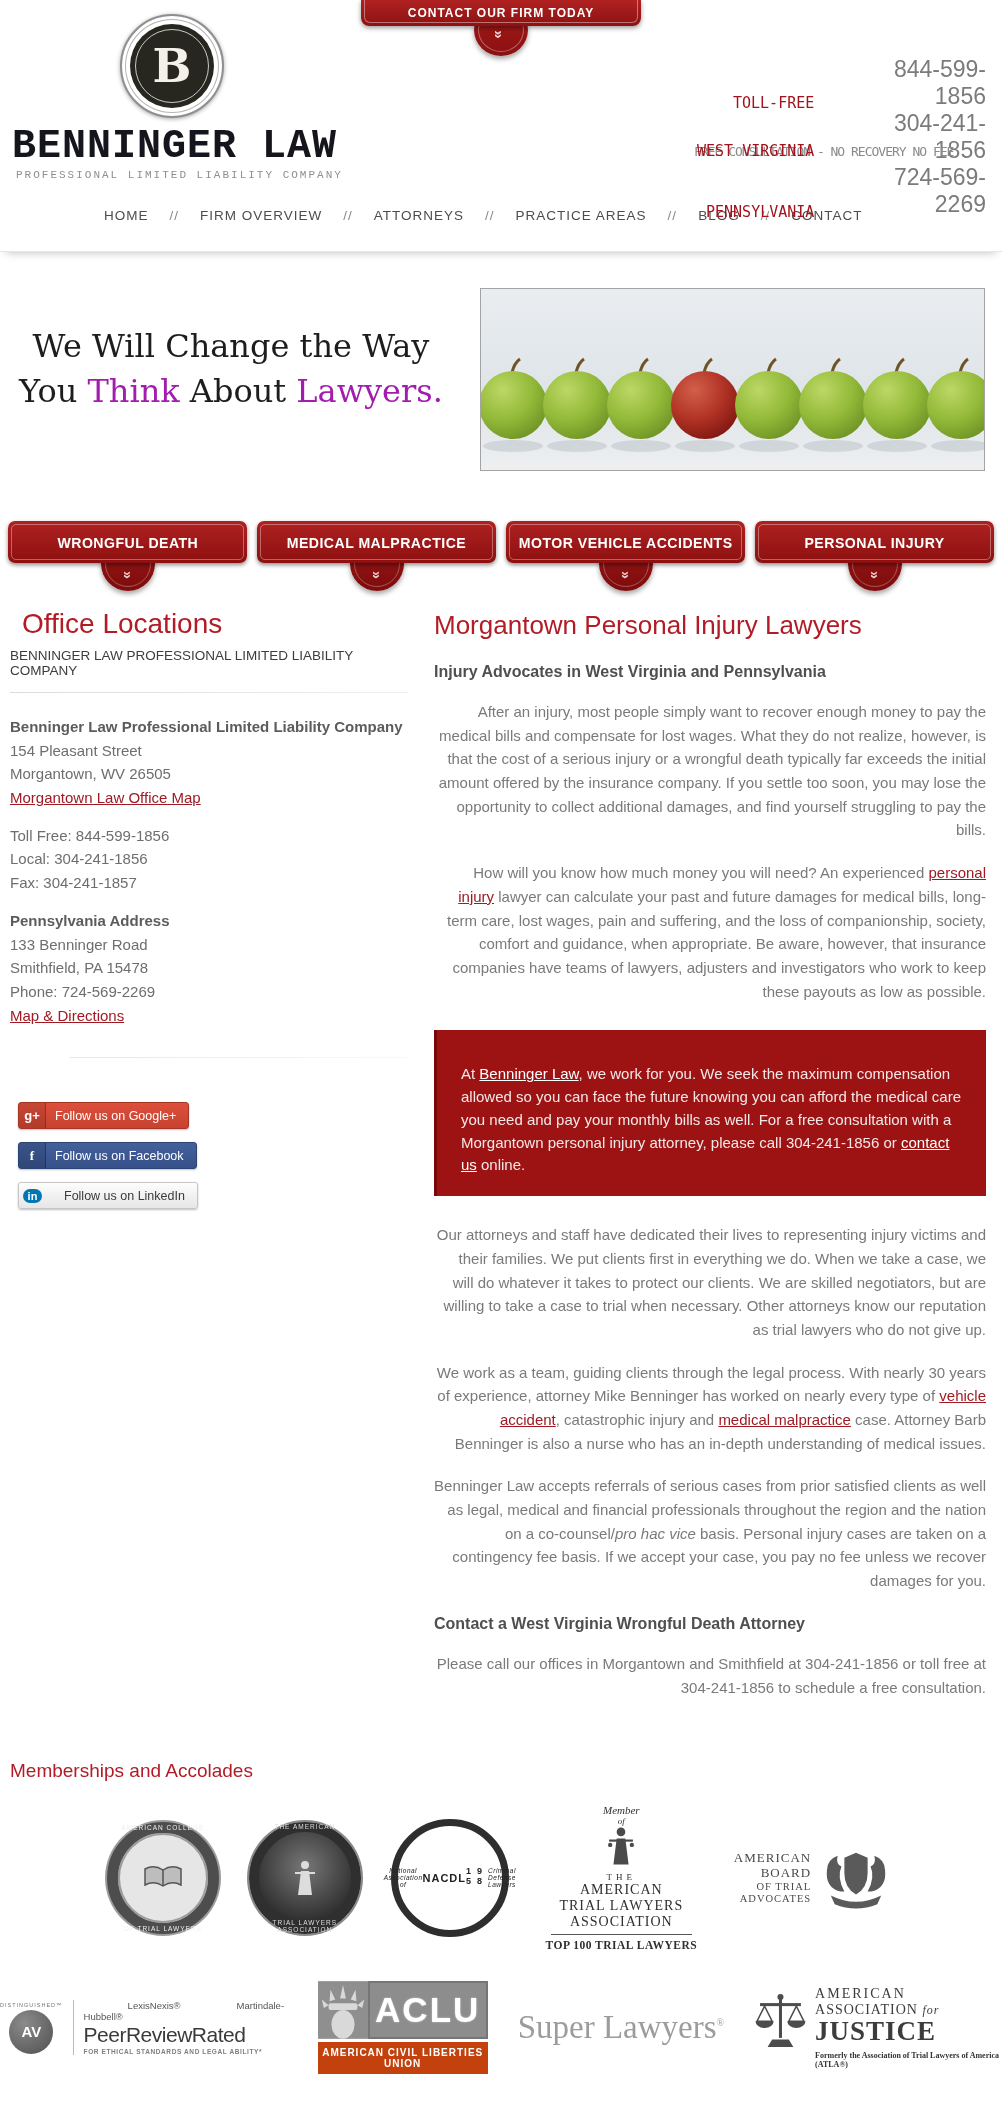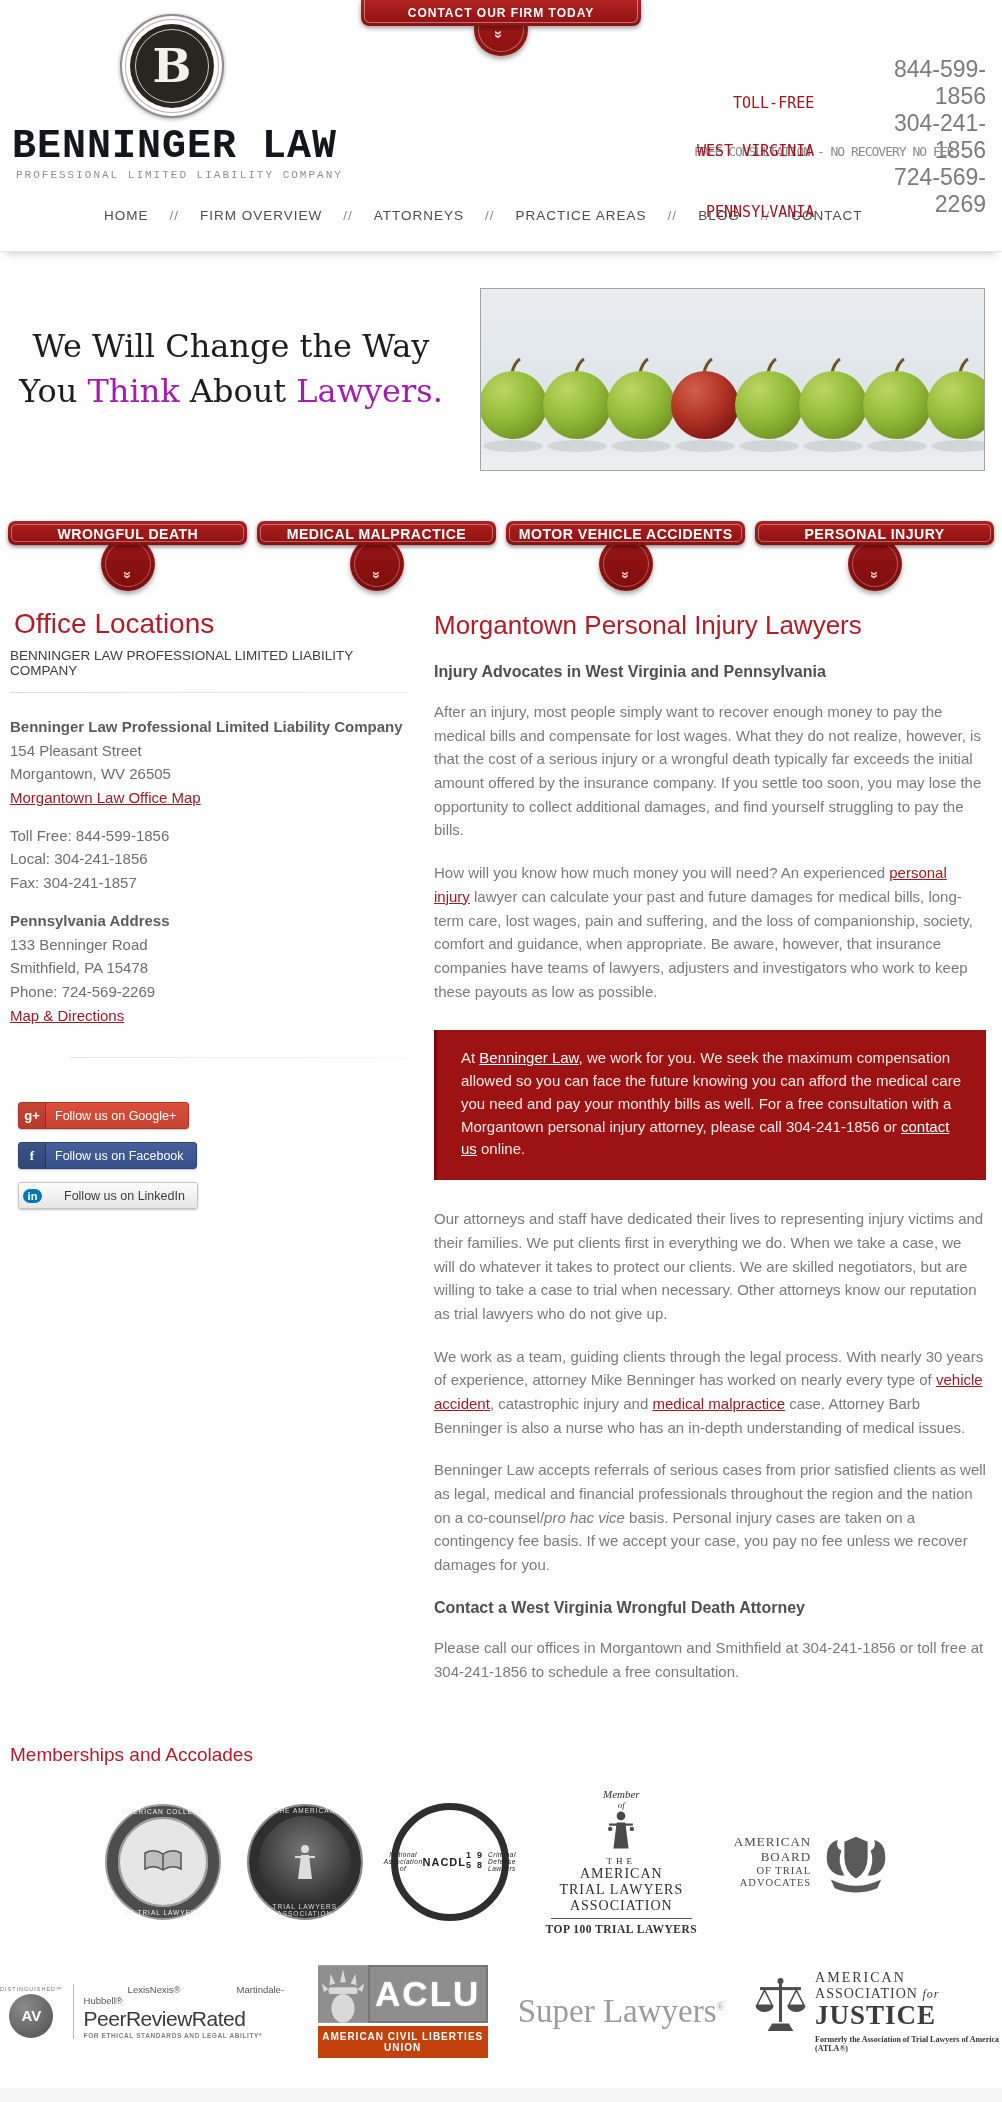--- a/index.html
+++ b/index.html
@@ -58,35 +58,35 @@
   .hero-title .red { color:#a21caf; }
   .hero-image { position:absolute; left:480px; top:36px; width:505px; height:183px;
             border:1px solid #a3a3a3; overflow:hidden; background:#e4e8ec; }
 
   
   .practice { display:flex; gap:10px; padding:41px 8px 0; height:112px; }
   .pwrap { position:relative; flex:1; }
   .ptail { position:absolute; z-index:1; left:50%; top:16px; margin-left:-27px; width:54px; height:54px;
             border-radius:50%; background:linear-gradient(#9b1717,#7d0c0c); box-shadow:0 3px 5px rgba(0,0,0,.35); }
   .ptail::after { content:""; position:absolute; inset:4px; border:1px solid rgba(255,255,255,.3); border-radius:50%; }
-  .pbtn { position:relative; z-index:2; display:flex; align-items:center; justify-content:center; height:24px;
+  .pbtn { position:relative; z-index:2; display:flex; align-items:center; justify-content:center; height:42px;
             background:linear-gradient(#af2121,#8d1010); border-radius:7px; color:#fff; font-size:15px;
             font-weight:bold; letter-spacing:.5px; text-decoration:none;
             box-shadow:0 2px 4px rgba(0,0,0,.45); transform-origin:center; }
   .pbtn::after { content:""; position:absolute; inset:3px; border:1px solid rgba(255,255,255,.35); border-radius:5px; }
   .pbtn span { transform:scaleX(.94); white-space:nowrap; }
   .pchev { position:absolute; z-index:3; left:50%; top:46px; transform:translateX(-50%) rotate(90deg);
             color:#efd2d2; font-size:14px; font-weight:bold; }
 
   
   .columns { display:flex; padding:16px 16px 0 10px; }
   .sidebar { flex:0 0 398px; }
   .main { flex:1; margin-left:26px; }
 
-  .sb-heading { font-size:28px; color:#b11c26; font-weight:normal; margin:0 4px 8px; }
+  .sb-heading { font-size:28px; color:#b11c26; font-weight:normal; margin:0 12px 8px; }
   .sb-sub { font-size:13.5px; color:#3d3d3d; margin-bottom:14px; }
   .hr1 { height:1px; border:none; background:linear-gradient(to right,#dcdcdc,#efefef); margin:0 0 22px; }
   .addr { font-size:15px; color:#6e6e6e; line-height:1.58; }
   .addr .b { font-weight:bold; color:#5c5c5c; }
   .rl { color:#9f1a22; text-decoration:underline; }
   .addr .gap { height:14px; }
   .hr2 { height:1px; border:none; background:linear-gradient(to right,#e7e7e7,#f9f9f9); margin:30px 0 0 60px; }
 
   .social-list { margin-top:44px; }
   .social { display:inline-flex; align-items:center; height:27px; border-radius:3px; font-size:12.5px;
@@ -96,22 +96,22 @@
   .social.g { background:linear-gradient(#dd4f3b,#c74231); color:#fff; border:1px solid #a83524; }
   .social.g .sic { background:rgba(0,0,0,.1); border-right:1px solid rgba(0,0,0,.25); }
   .social.f { background:linear-gradient(#44619c,#365089); color:#fff; border:1px solid #2d4373; }
   .social.f .sic { background:rgba(0,0,0,.12); border-right:1px solid rgba(0,0,0,.3); font-family:"Liberation Serif",serif; }
   .social.l { background:linear-gradient(#fdfdfd,#e6e6e6); color:#3b3b3b; border:1px solid #c6c6c6; }
   .social.l .sic { background:#0077b5; color:#fff; width:19px; height:14px; border-radius:8px;
             margin:0 22px 0 4px; font-size:11px; }
 
   .main h1 { font-size:26px; color:#b11c26; font-weight:normal; margin:2px 0 20px; }
   .main h2 { font-size:16px; color:#4f4f4f; margin:22px 0 0; }
-  .para { font-size:15px; color:#7a7a7a; line-height:1.58; margin:19px 0; }
-  .callout { margin:27px 0; padding:17px 24px 19px; background:#9d1212; border-left:3px solid #7a0808;
+  .para { font-size:15px; color:#7a7a7a; line-height:1.58; margin:19px 0;text-align:right; }
+  .callout { margin:27px 0; padding:33px 24px 19px; background:#9d1212; border-left:3px solid #7a0808;
             color:#f3e8e8; font-size:15px; line-height:1.52; }
   .callout a { color:#fff; text-decoration:underline; }
 
   
   .memberships { margin-top:42px; }
   .m-heading { font-size:19px; color:#b11c26; font-weight:normal; margin:0 0 22px; padding-left:10px; }
   .logorow { display:flex; justify-content:center; align-items:center; gap:30px; margin-bottom:30px; }
 
   .seal { position:relative; border-radius:50%; display:flex; flex-direction:row; align-items:center;
           justify-content:center; text-align:center; flex:0 0 auto; }

